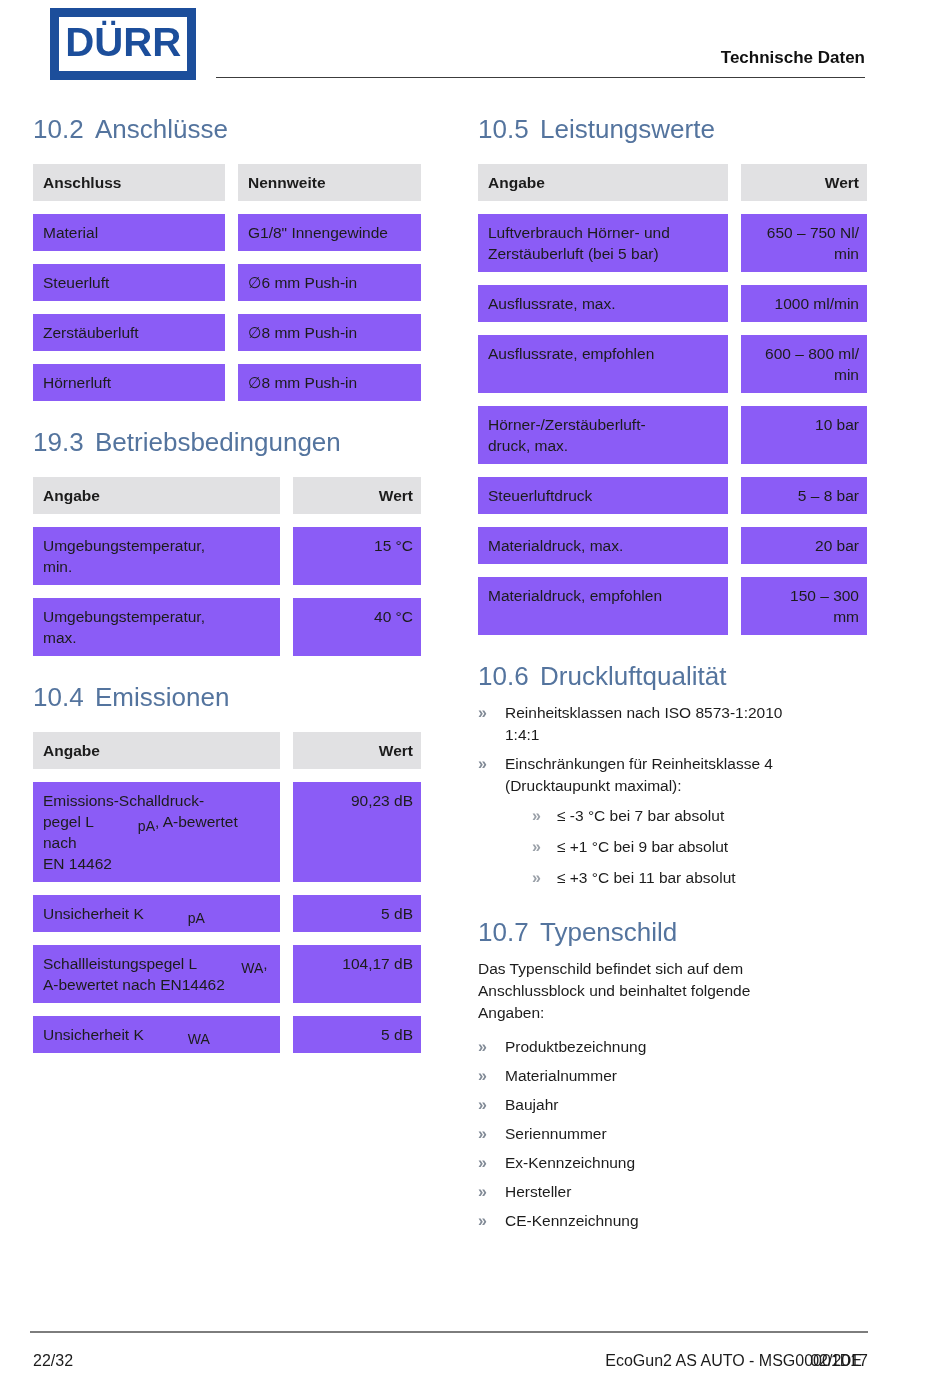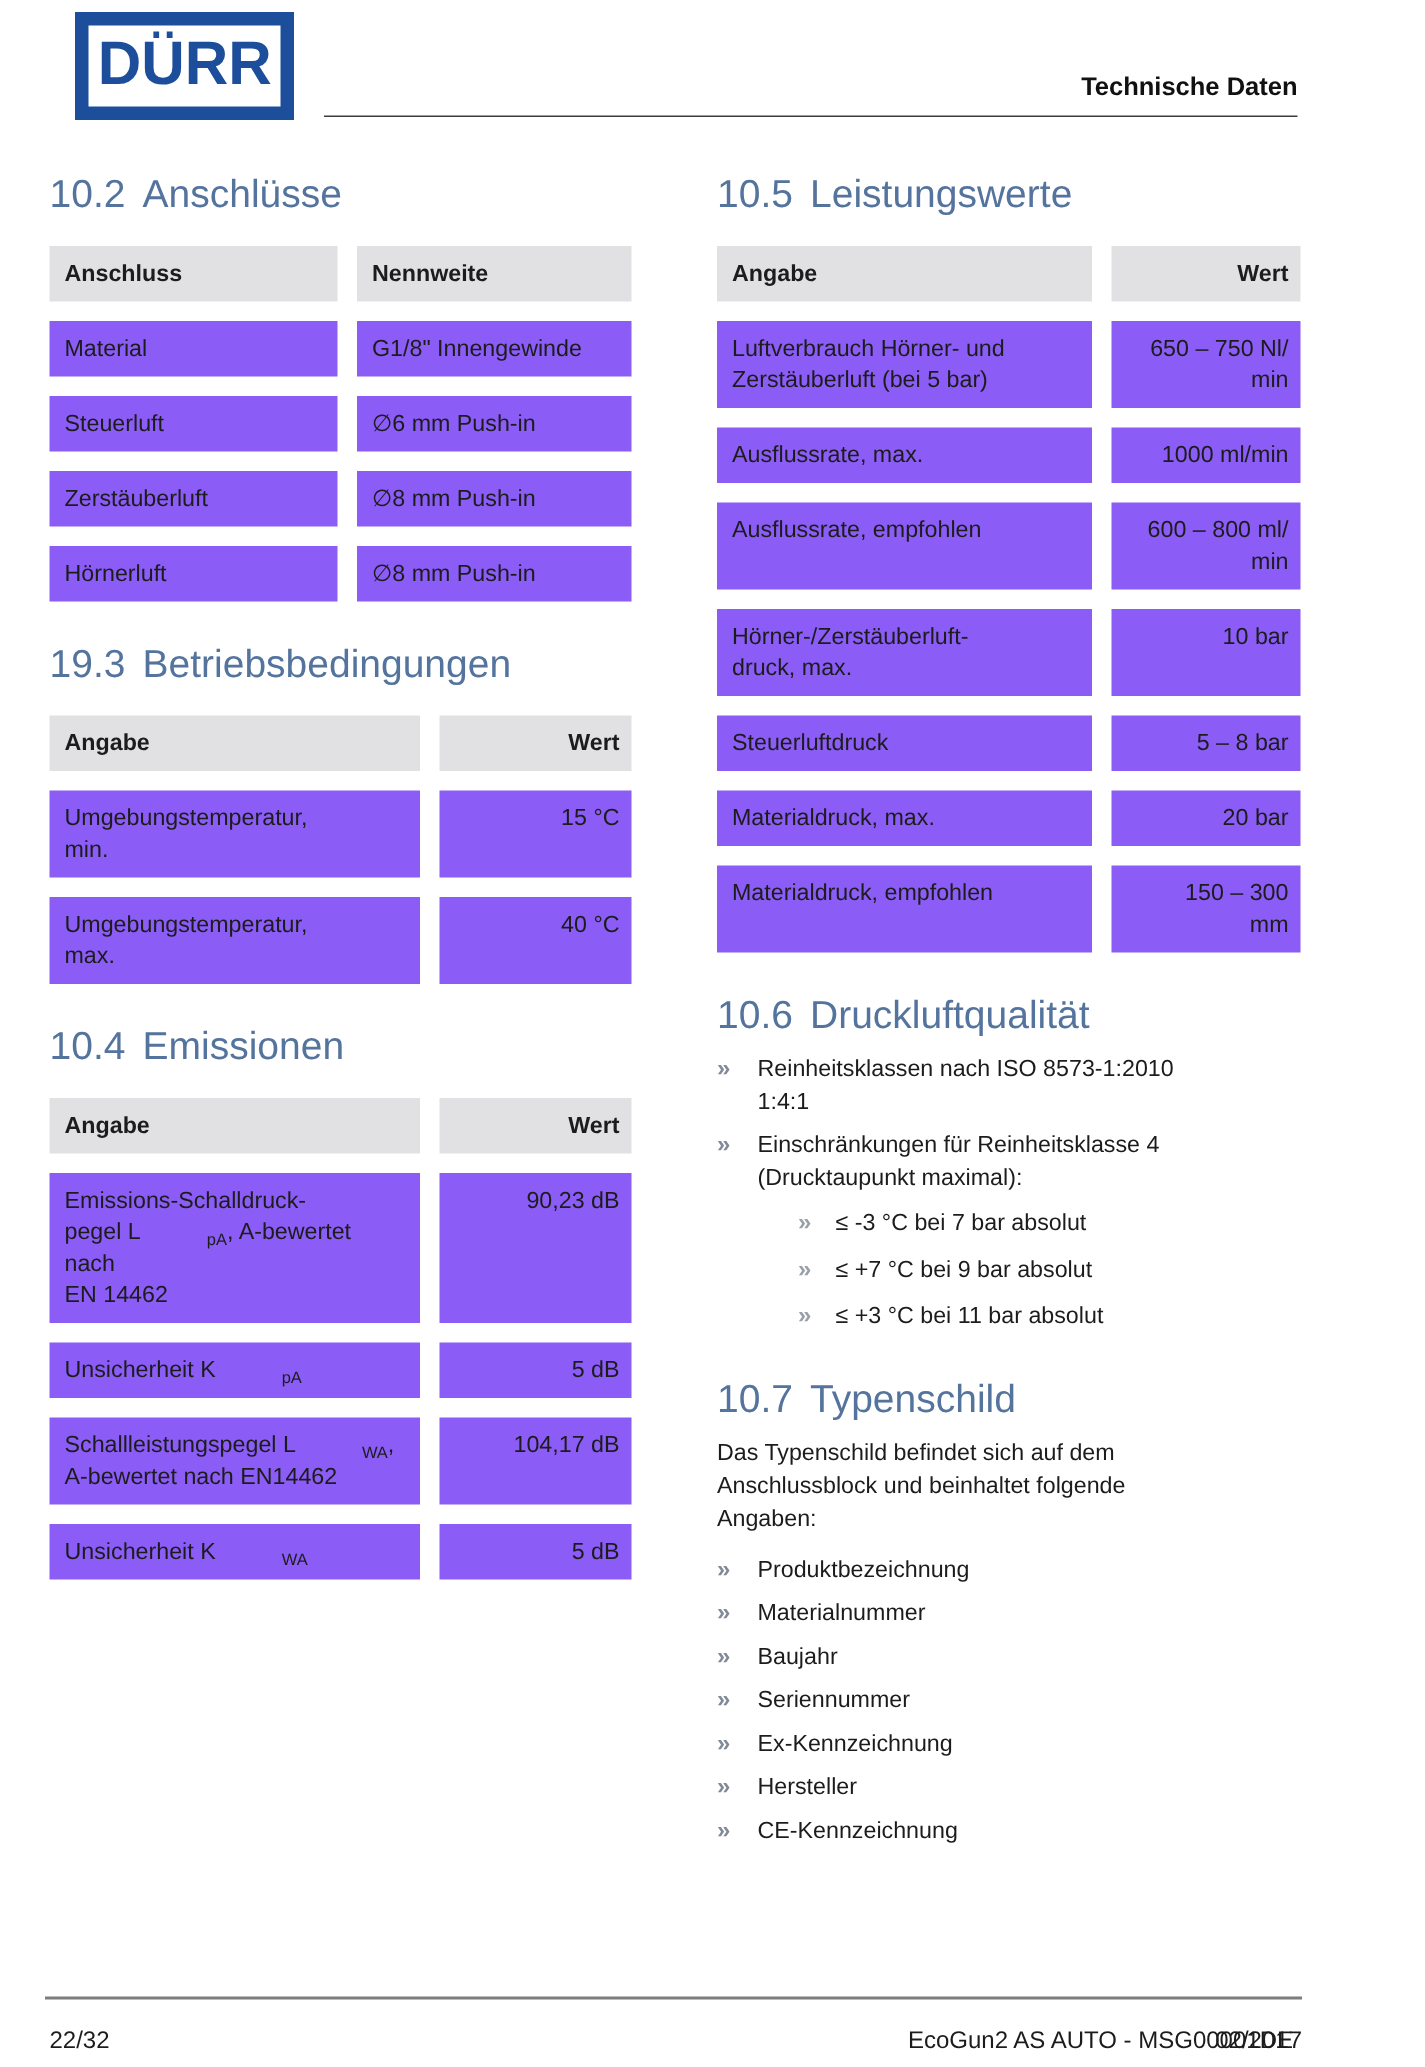--- a/index.html
+++ b/index.html
@@ -44,21 +44,21 @@
   .tbl { display:grid; column-gap:8px; row-gap:3px;gap:13px; }
   .t-anschluss { grid-template-columns:192px 183px; }
   .t-left2     { grid-template-columns:247px 128px; }
   .t-right     { grid-template-columns:250px 126px; }
   .cell {
     background:#8b5cf6; padding:8px 10px;
     font-size:15.5px; line-height:21px;
   }
   .cell.hdr { background:#e1e1e3; font-weight:bold; }
   .cell.val { text-align:right; padding-right:8px; }
-  .cell sub { font-size:11px; line-height:0;padding-left:44px; }
+  .cell sub { font-size:14px; line-height:0;padding-left:44px; }
 
   
   .bullets { display:flex; flex-direction:column; gap:7px; }
   .bullet-item { display:flex; font-size:15.5px; line-height:22px; }
   .bullet-mark {
     width:27px; flex:none; color:#818a96; font-weight:bold; font-size:16px;
   }
   .sub-bullets { margin:8px 0 2px 27px; display:flex; flex-direction:column; gap:9px; }
   .sub-bullets .bullet-mark { width:25px; color:#9aa0a8; }
   .para { font-size:15.5px; line-height:22px; margin-bottom:12px; }
@@ -180,21 +180,21 @@
             <span class="bullet-mark">»</span>
             <span>
               <span>Einschränkungen für Reinheitsklasse 4<br>(Drucktaupunkt maximal):</span>
               <span class="sub-bullets">
                 <span class="bullet-item">
                   <span class="bullet-mark">»</span>
                   <span>≤ -3 °C bei 7 bar absolut</span>
                 </span>
                 <span class="bullet-item">
                   <span class="bullet-mark">»</span>
-                  <span>≤ +7 °C bei 9 bar absolut</span>
+                  <span>≤ +1 °C bei 9 bar absolut</span>
                 </span>
                 <span class="bullet-item">
                   <span class="bullet-mark">»</span>
                   <span>≤ +3 °C bei 11 bar absolut</span>
                 </span>
               </span>
             </span>
           </div>
         </div>
       </section>

